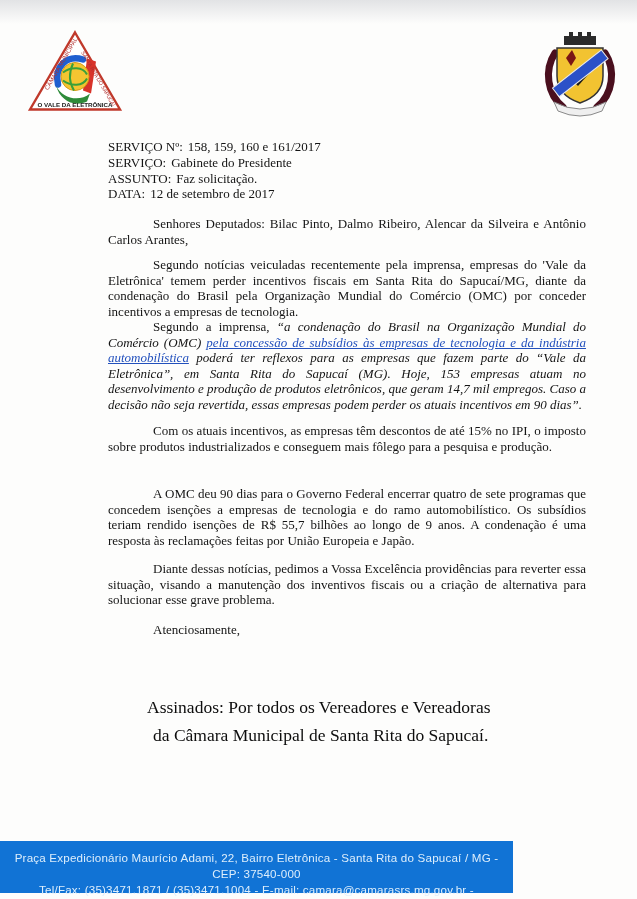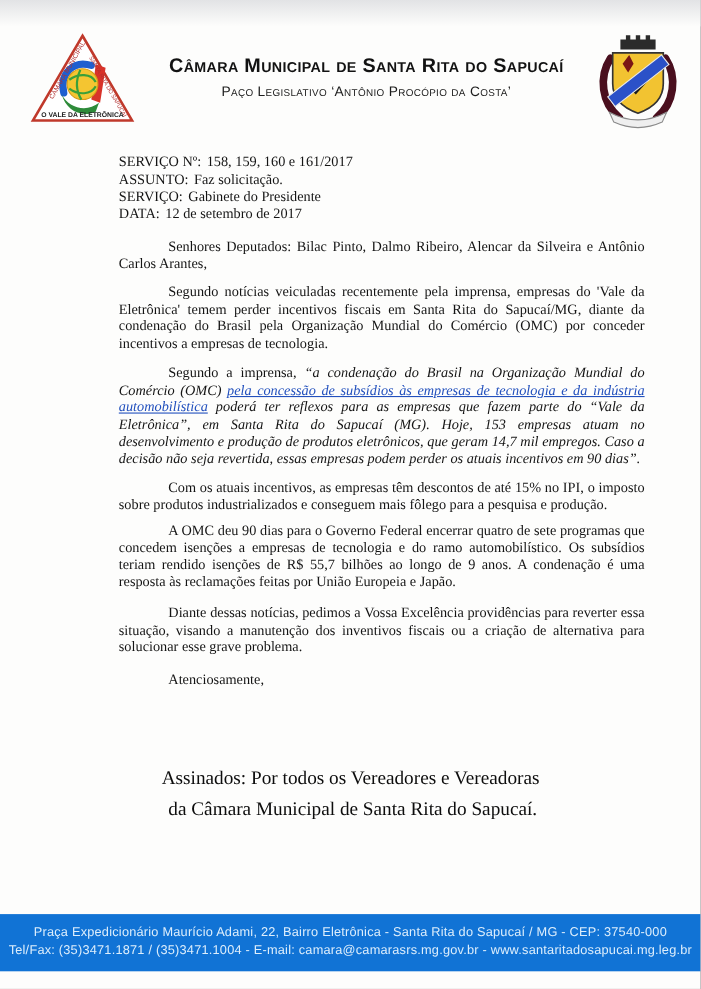--- a/index.html
+++ b/index.html
@@ -29,35 +29,35 @@
   .meta { position:absolute; left:108px; top:139px; font-size:13px; line-height:15.8px; }
   .meta-row span { white-space:pre; }
   .meta-row-data .meta-value { }
   .meta-label { margin-right:5px; }
 
   
   .content { position:absolute; left:108px; top:216px; width:478px;
     font-size:13px; line-height:15.5px; text-align:justify; }
   .content p { text-indent:45px; }
   .salutation { font-weight:normal; margin-bottom:10px; }
-  .mb10 { margin-bottom:12px; } .mb11 { margin-bottom:11px; }
-  .mb16 { margin-bottom:8px; } .mb13 { margin-bottom:13px; } .mb14 { margin-bottom:14px; }
+  .mb10 { margin-bottom:0; } .mb11 { margin-bottom:11px; }
+  .mb16 { margin-bottom:32px; } .mb13 { margin-bottom:13px; } .mb14 { margin-bottom:14px; }
   .quote-paragraph { }
   .seg-roman { font-style:normal; }
   .seg-italic { font-style:italic; }
   .seg-link { font-style:italic; color:#2250bd; text-decoration:underline; cursor:pointer; }
   .closing { text-align:left; }
 
   
   .signature { position:absolute; left:147px; top:694px;
     font-weight:normal; font-size:17.5px; line-height:27.5px; color:#0d0d0d; }
   .signature .sig-line2 { margin-left:6px; }
 
   
-  .footer { position:absolute; left:0; bottom:16px; width:637px; height:52px;
+  .footer { position:absolute; left:0; bottom:6px; width:513px; height:52px;
     background:#1173d5; color:#ddeefc; text-align:center;
     font-family:"Liberation Sans", sans-serif; font-size:11.6px; line-height:16px;
     padding-top:9px; letter-spacing:.2px; }
 </style>
 </head>
 <body>
 
 <div class="page">
   <div class="scan-band"></div>
 
@@ -68,47 +68,43 @@
     <path d="M29,55 C35,68 52,72 63,63 L60,71 C47,77 33,70 29,55 Z" fill="#2e8b3a"></path>
     <circle cx="48" cy="46" r="14" fill="#f4c531" stroke="#d89c18" stroke-width="1"></circle>
     <path d="M36,42 C44,36 56,36 60,44" fill="none" stroke="#3aa03a" stroke-width="2"></path>
     <path d="M36,50 C44,56 56,56 60,48" fill="none" stroke="#3aa03a" stroke-width="2"></path>
     <path d="M46,33 C42,42 42,52 47,60" fill="none" stroke="#3aa03a" stroke-width="2"></path>
     <text transform="translate(21,60) rotate(-60)" font-family="Liberation Sans, sans-serif" font-size="6" fill="#b03030">CÂMARA MUNICIPAL</text>
     <text transform="translate(54,22) rotate(60)" font-family="Liberation Sans, sans-serif" font-size="5.2" fill="#b03030">SANTA RITA DO SAPUCAÍ</text>
     <text x="48" y="76" text-anchor="middle" font-family="Liberation Sans, sans-serif" font-size="6.2" font-weight="bold" fill="#222222">O VALE DA ELETRÔNICA</text>
   </svg>
 
-  <div class="header-text">
-    <div class="header-title">Câmara Municipal de Santa Rita do Sapucaí</div>
-    <div class="header-subtitle">Paço Legislativo ‘Antônio Procópio da Costa’</div>
-  </div>
 
   <svg class="coat" viewBox="0 0 76 90">
     <path d="M22,17 L22,8 h5 v-4 h4 v4 h5 v-4 h4 v4 h5 v-4 h4 v4 h5 v9 Z" fill="#2b2b2b"></path>
     <path d="M13,25 C2,42 5,66 21,79" fill="none" stroke="#4a0f1e" stroke-width="7" stroke-linecap="round"></path>
     <path d="M63,25 C74,42 71,66 55,79" fill="none" stroke="#4a0f1e" stroke-width="7" stroke-linecap="round"></path>
     <path d="M15,20 h46 v28 q0,19 -23,27 q-23,-8 -23,-27 Z" fill="#f2c331" stroke="#333333" stroke-width="1.5"></path>
     <path d="M24,30 L30,22 L34,30 L29,38 Z" fill="#7a1515"></path>
     <path d="M30,52 L48,34 L52,40 L36,58 Z" fill="#1c1c1c"></path>
     <g transform="rotate(-38 38 45)">
       <rect x="7" y="40" width="62" height="11" fill="#2b51c8" stroke="#e8e8e8" stroke-width="1"></rect>
     </g>
     <path d="M12,74 q26,14 52,0 l-4,9 q-22,10 -44,0 Z" fill="#efefef" stroke="#8a8a8a" stroke-width="1"></path>
   </svg>
 
   <div class="meta">
     <div class="meta-row">
       <span class="meta-label">SERVIÇO Nº:</span><span class="meta-value">158, 159, 160 e 161/2017</span>
     </div>
     <div class="meta-row">
-      <span class="meta-label">ASSUNTO:</span><span class="meta-value">Faz solicitação.</span>
+      <span class="meta-label">SERVIÇO:</span><span class="meta-value">Gabinete do Presidente</span>
     </div>
     <div class="meta-row">
-      <span class="meta-label">SERVIÇO:</span><span class="meta-value">Gabinete do Presidente</span>
+      <span class="meta-label">ASSUNTO:</span><span class="meta-value">Faz solicitação.</span>
     </div>
     <div class="meta-row meta-row-data">
       <span class="meta-label">DATA:</span><span class="meta-value">12 de setembro de 2017</span>
     </div>
   </div>
 
   <div class="content">
     <p class="salutation">Senhores Deputados: Bilac Pinto, Dalmo Ribeiro, Alencar da Silveira e Antônio Carlos Arantes,</p>
     <p class="mb10">Segundo notícias veiculadas recentemente pela imprensa, empresas do 'Vale da Eletrônica' temem perder incentivos fiscais em Santa Rita do Sapucaí/MG, diante da condenação do Brasil pela Organização Mundial do Comércio (OMC) por conceder incentivos a empresas de tecnologia.</p>
     <p class="quote-paragraph mb11"><span class="seg-roman">Segundo a imprensa, </span><span class="seg-italic">“a condenação do Brasil na Organização Mundial do Comércio (OMC) </span><span class="seg-link">pela concessão de subsídios às empresas de tecnologia e da indústria automobilística</span><span class="seg-italic"> poderá ter reflexos para as empresas que fazem parte do “Vale da Eletrônica”, em Santa Rita do Sapucaí (MG). Hoje, 153 empresas atuam no desenvolvimento e produção de produtos eletrônicos, que geram 14,7 mil empregos. Caso a decisão não seja revertida, essas empresas podem perder os atuais incentivos em 90 dias”.</span></p>

